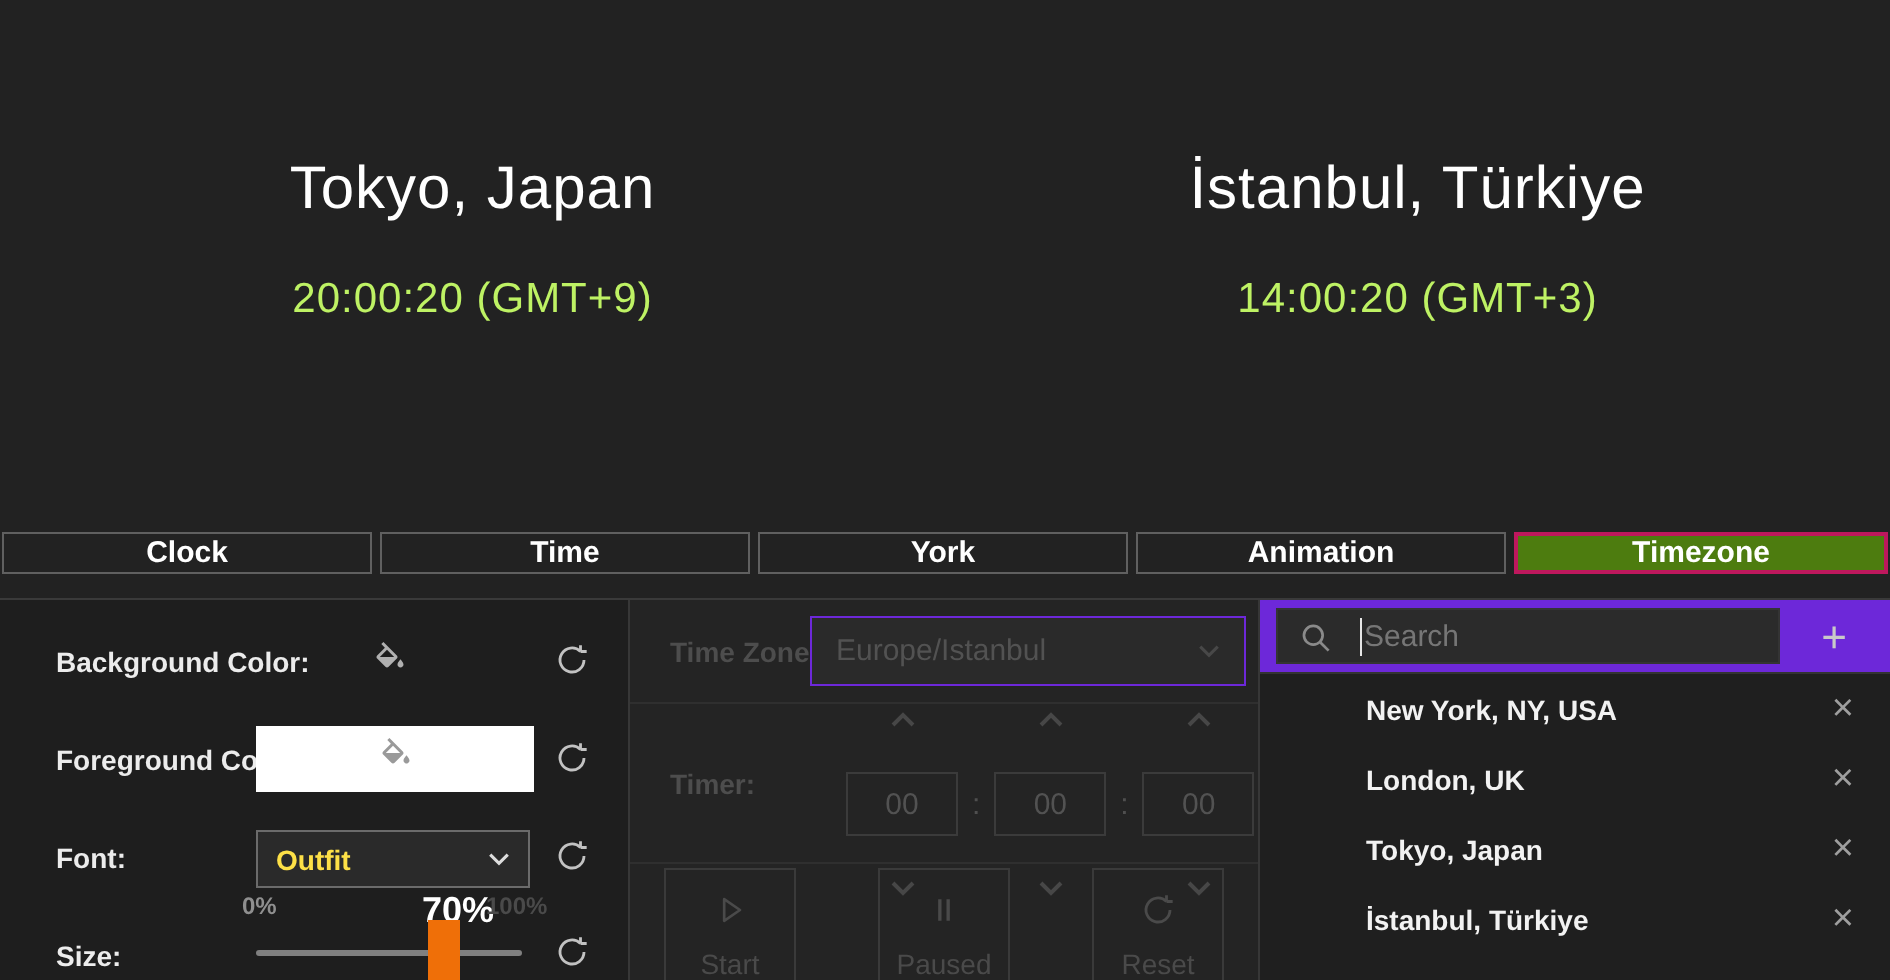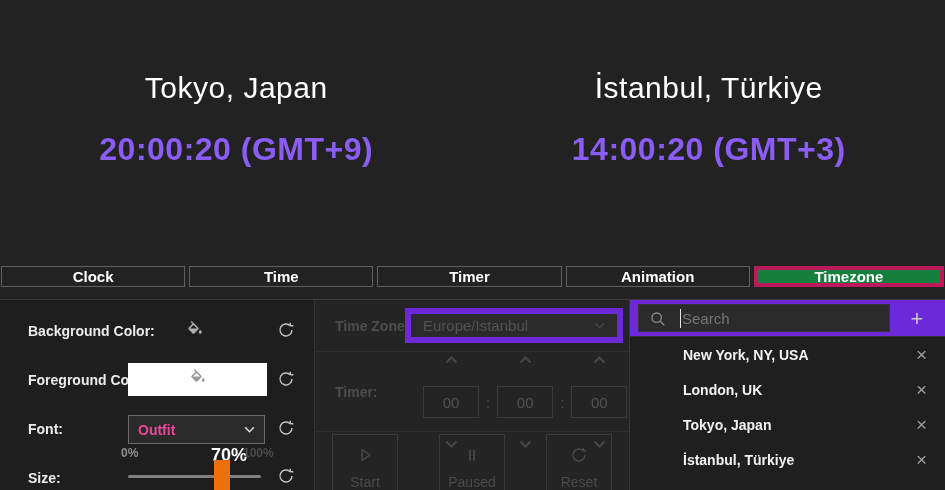--- a/index.html
+++ b/index.html
@@ -15,34 +15,34 @@
   .clock-area {
     position: absolute; top: 0; left: 0; width: 945px; height: 251px;
     display: flex;
   }
   .clock-col {
     flex: 1; display: flex; flex-direction: column;
     align-items: center; justify-content: center;
     gap: 26px; padding-bottom: 12px;
   }
   .city { font-size: 30px; font-weight: 500; color: #ffffff; letter-spacing: .5px; }
-  .time { font-size: 32px; font-weight: 700; color: #8b5cf6; letter-spacing: .5px; }
+  .time { font-size: 21px; font-weight: 400; color: #bef264; letter-spacing: .5px; }
 
   
   .tabs {
     position: absolute; top: 251px; left: 0; width: 945px; height: 36px;
     display: flex; gap: 4px; padding: 0 1px;
   }
   .tab {
     flex: 1; display: flex; align-items: center; justify-content: center;
     background: #222222; border: 1px solid #606060;
     color: #ffffff; font-size: 15px; font-weight: 600;
     font-family: "Liberation Sans", sans-serif; cursor: pointer; margin-top: 15px;
   }
-  .tab.active { border: 4px solid #be185d; background: #15803d; }
+  .tab.active { border: 2px solid #be185d; background: #4d7c0f; }
 
   
   .panels {
     position: absolute; top: 299px; left: 0; width: 945px; height: 203px;
     border-top: 1px solid #3a3a3a; display: flex;
   }
   .panel-left  { width: 315px; background: #1e1e1e; border-right: 1px solid #373737; position: relative; }
   .panel-middle{ width: 315px; background: #242424; border-right: 1px solid #373737; position: relative; }
   .panel-right { flex: 1; background: #1f1f1f; position: relative; }
 
@@ -57,21 +57,21 @@
   }
   .icon-btn.bucket { color: #b0b0b0; }
   .icon-btn.reset  { color: #c2c2c2; }
   .swatch {
     position: absolute; left: 128px; top: 63px; width: 139px; height: 33px;
     background: #ffffff; border: none; cursor: pointer;
     display: flex; align-items: center; justify-content: center; color: #9a9a9a;
   }
   .select {
     position: absolute; left: 128px; top: 115px; width: 137px; height: 29px;
-    background: #2a2a2a; border: 1px solid #6b6b6b; color: #ec4899;
+    background: #2a2a2a; border: 1px solid #6b6b6b; color: #fde047;
     font-size: 14px; font-weight: 600; cursor: pointer;
     display: flex; align-items: center; justify-content: space-between; padding: 0 9px;
   }
   .select .chev { color: #dddddd; display: flex; }
   .pct { position: absolute; font-size: 12px; font-weight: 700; white-space: nowrap; }
   .pct-0   { left: 121px; top: 146px; color: #8f8f8f; }
   .pct-cur { left: 211px; top: 145px; color: #ffffff; font-size: 18px; }
   .pct-100 { left: 243px; top: 146px; color: #4a4a4a; }
   .slider {
     position: absolute; left: 128px; top: 160px; width: 133px; height: 33px; cursor: pointer;
@@ -87,21 +87,21 @@
 
   
   .mrow { position: relative; width: 100%; border-bottom: 1px solid #2f2f2f; }
   .mrow:last-child { border-bottom: none; }
   .dlbl {
     position: absolute; left: 20px;
     font-size: 14px; font-weight: 600; color: #4d4d4d; white-space: nowrap;
   }
   .dselect {
     position: absolute; left: 90px; top: 8px; width: 218px; height: 35px;
-    background: #2a2a2a; border: 6px solid #6d28d9; color: #525252;
+    background: #2a2a2a; border: 1px solid #6d28d9; color: #525252;
     font-size: 15px; display: flex; align-items: center; justify-content: space-between;
     padding: 0 12px; cursor: default;
   }
   .dselect .chev { color: #484848; display: flex; }
   .spinners { position: absolute; left: 108px; top: 4px; display: flex; align-items: center; }
   .spin-unit { width: 56px; display: flex; flex-direction: column; align-items: center; gap: 22px; }
   .spin-chev { color: #474747; display: flex; cursor: default; }
   .spin-box {
     width: 56px; height: 32px; border: 1px solid #3b3b3b; color: #525252;
     font-size: 15px; display: flex; align-items: center; justify-content: center;
@@ -157,21 +157,21 @@
     </div>
     <div class="clock-col">
       <div class="city">İstanbul, Türkiye</div>
       <div class="time">14:00:20 (GMT+3)</div>
     </div>
   </section>
 
   <nav class="tabs">
     <button class="tab">Clock</button>
     <button class="tab">Time</button>
-    <button class="tab">Timer</button>
+    <button class="tab">York</button>
     <button class="tab">Animation</button>
     <button class="tab active">Timezone</button>
   </nav>
 
   <div class="panels">
 
     <section class="panel-left">
       <div class="lbl" style="top:23px">Background Color:</div>
       <button class="icon-btn bucket" style="left:186px;top:21px">
         <span>

